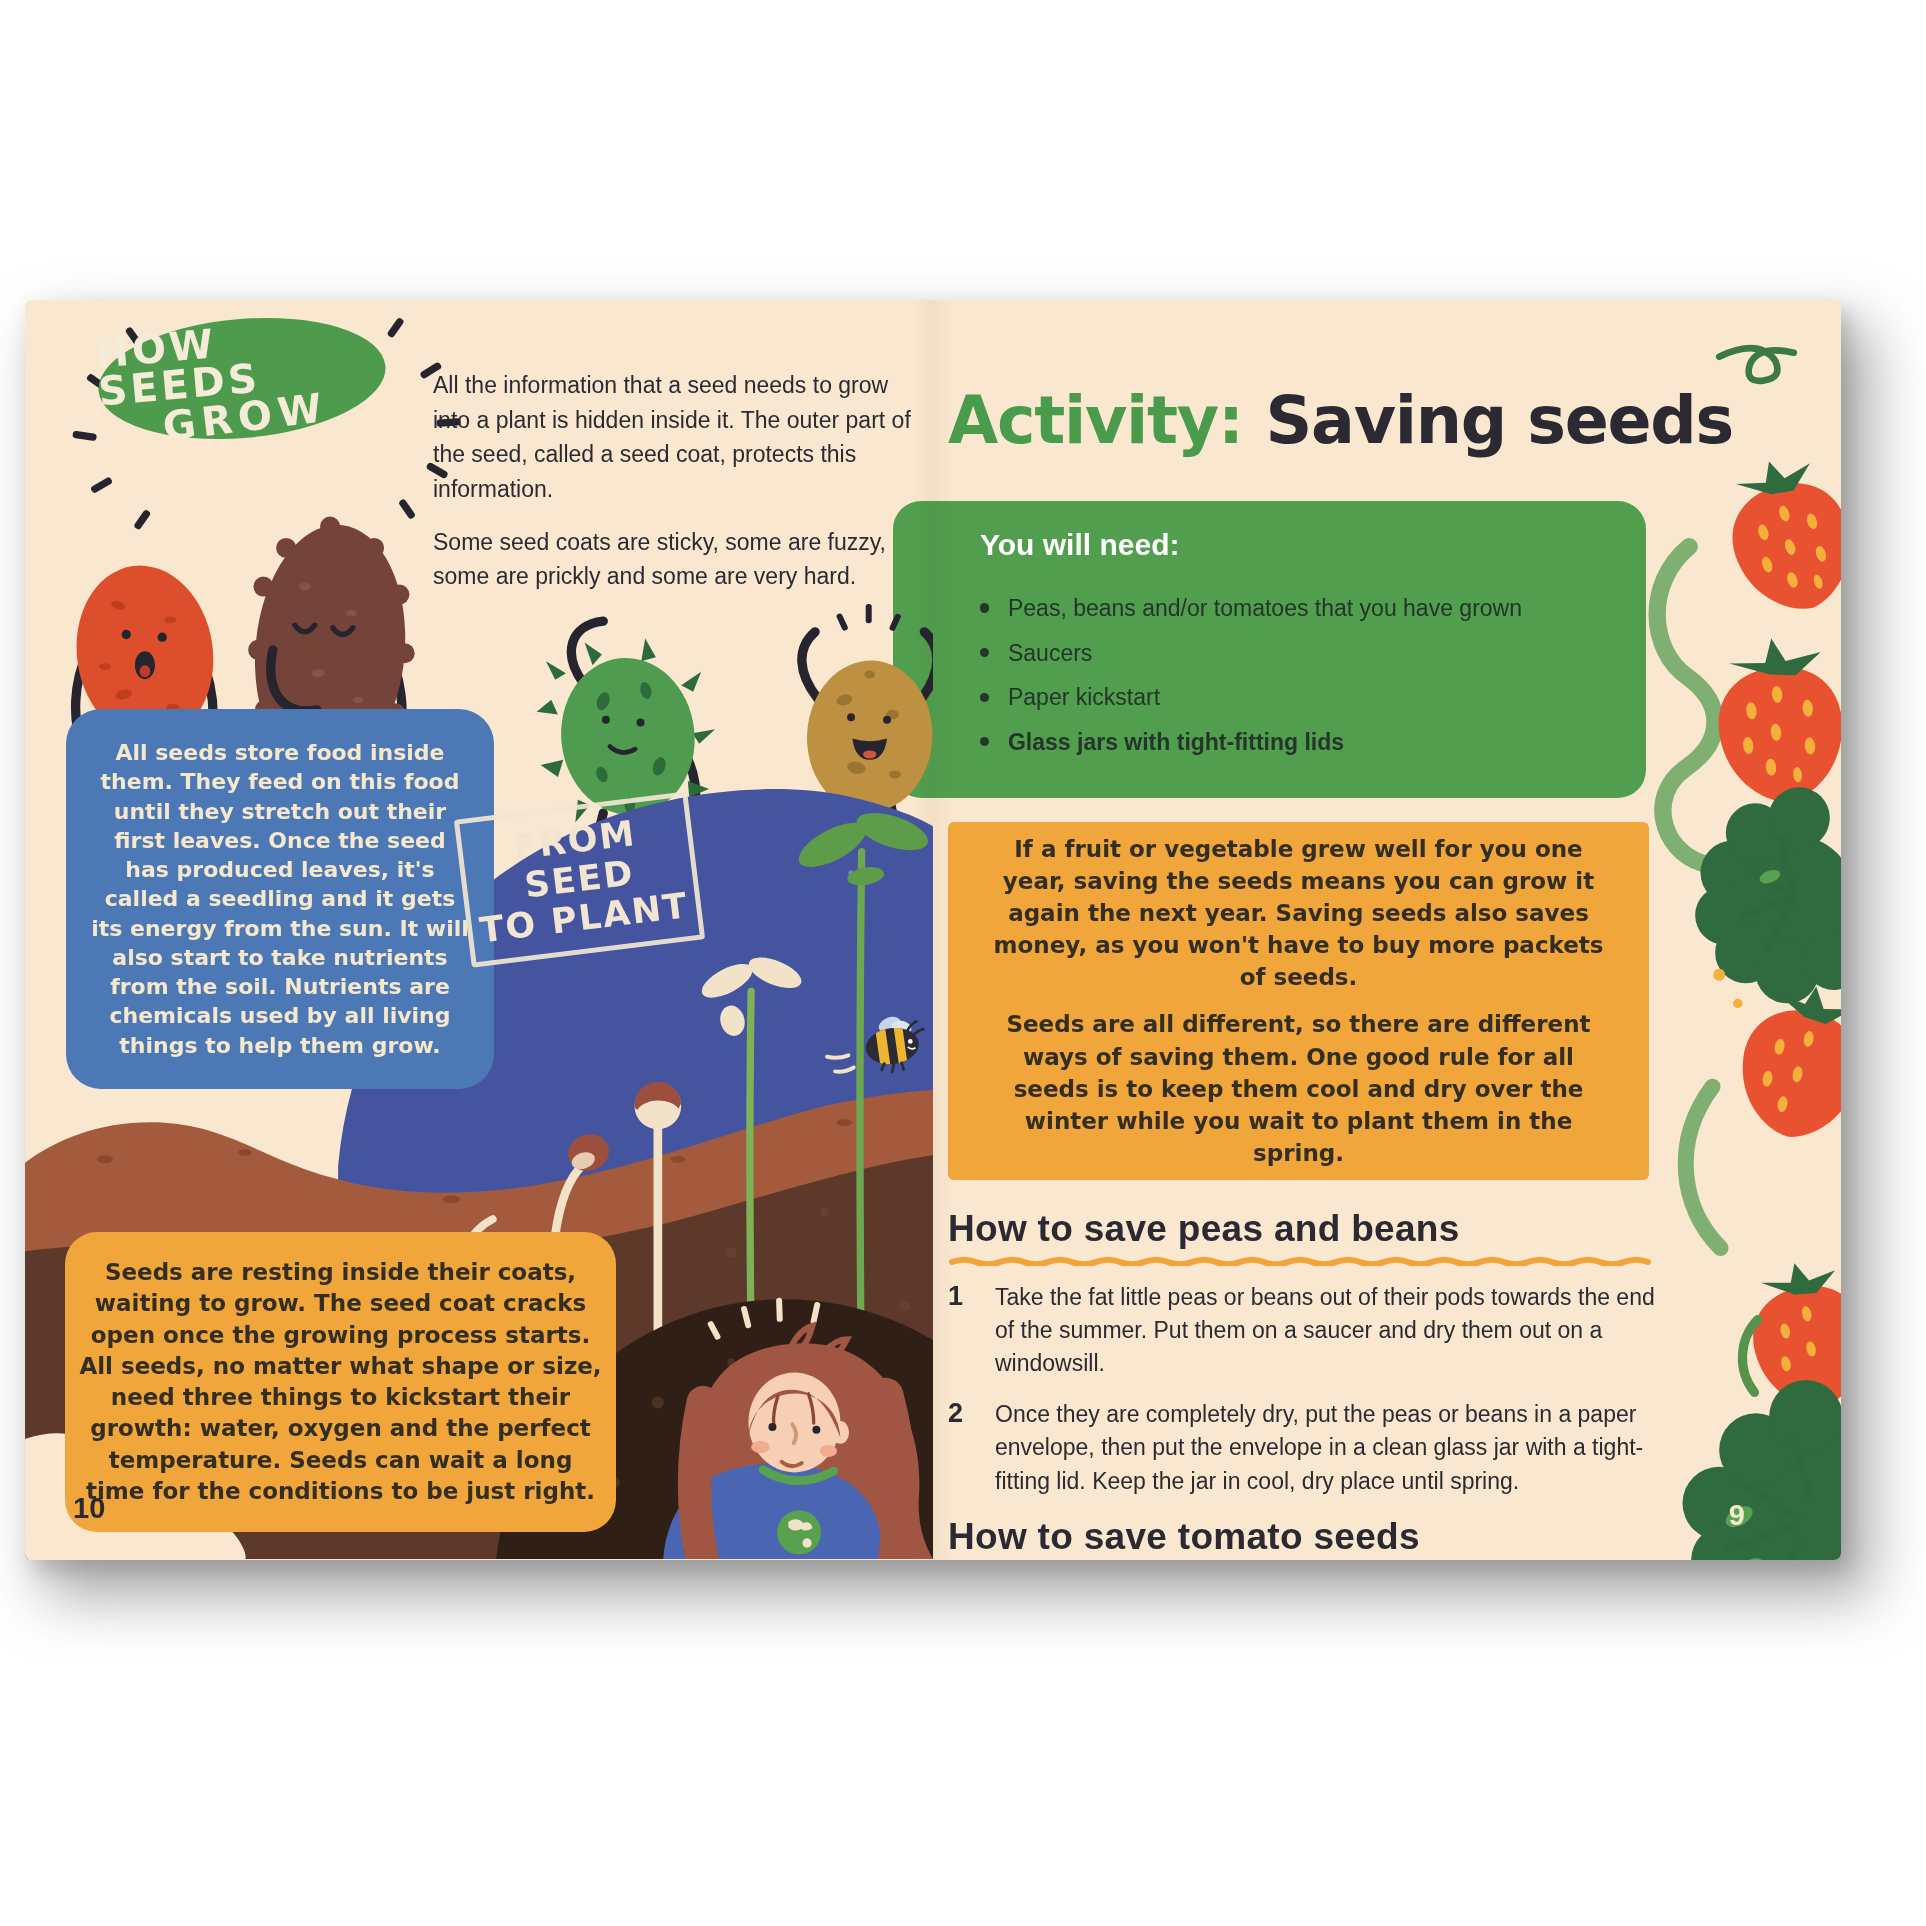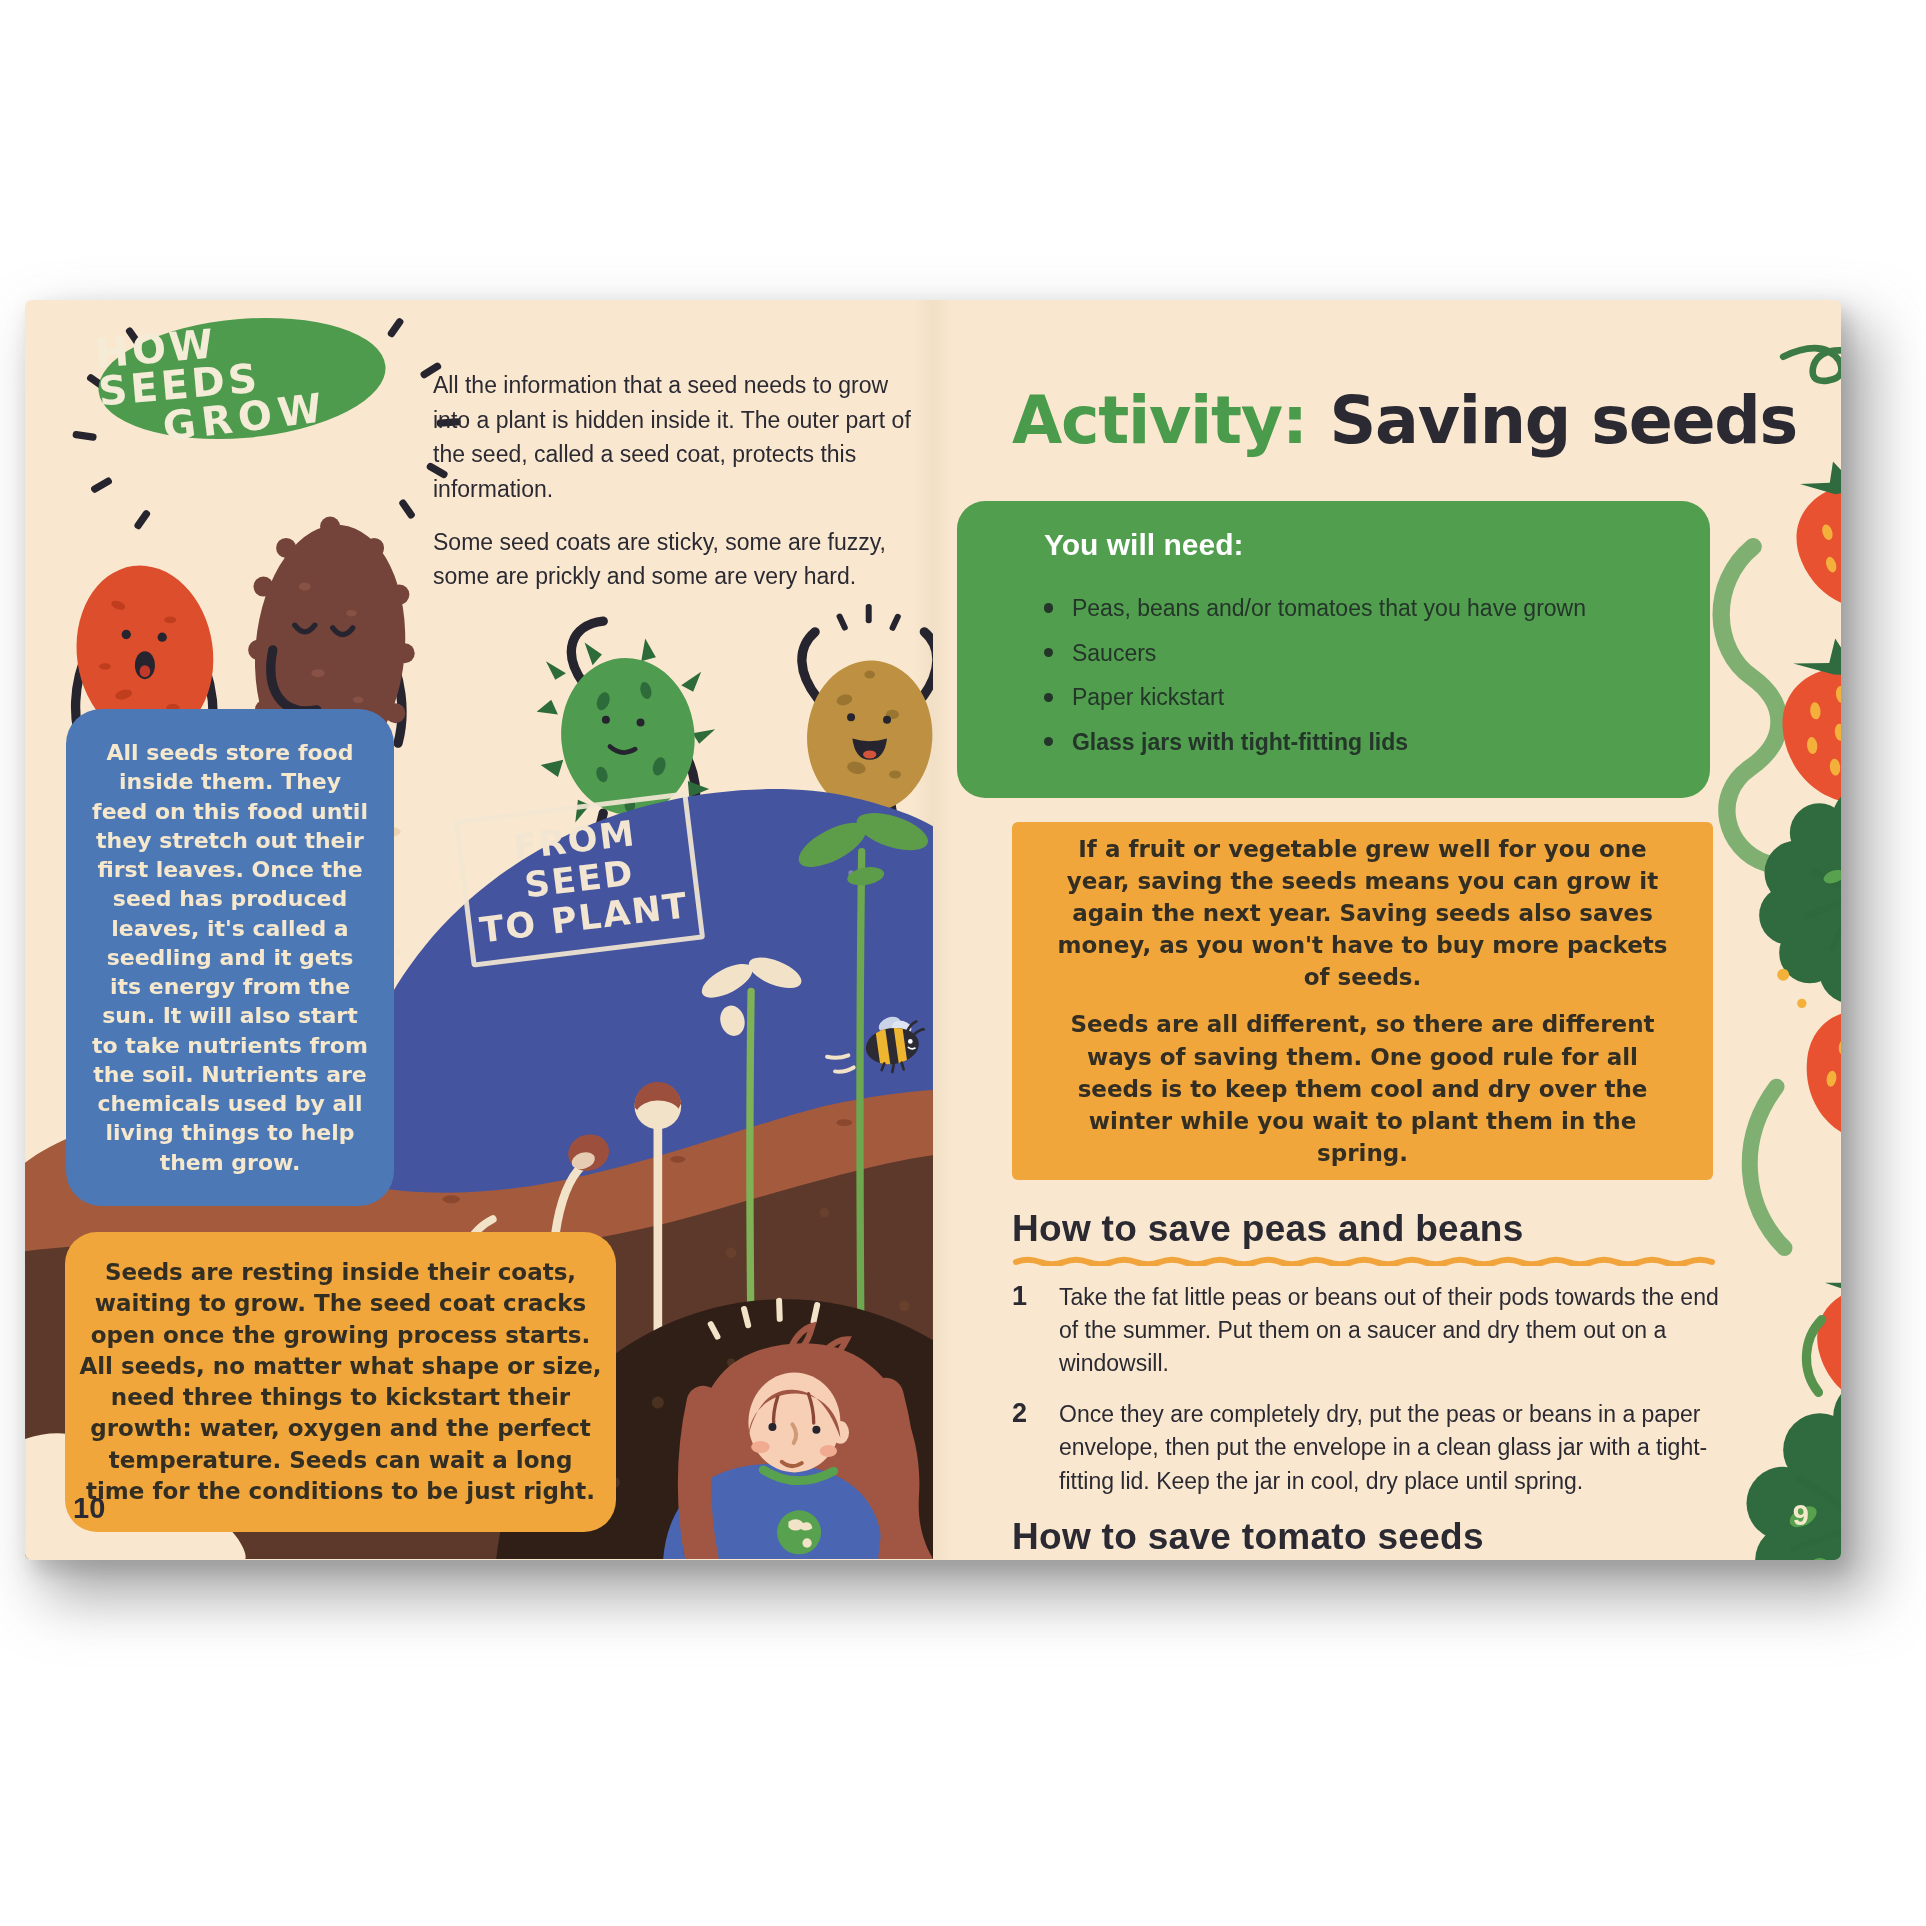--- a/index.html
+++ b/index.html
@@ -5,37 +5,37 @@
   html,body{margin:0;padding:0;background:#ffffff;}
   .canvas{position:relative;width:1926px;height:1926px;background:#ffffff;overflow:hidden;
           font-family:"Liberation Sans", sans-serif;}
   .spread{position:absolute;left:25px;top:300px;width:1816px;height:1260px;background:#f9e8cf;
           border-radius:6.7px;overflow:hidden;
           box-shadow:25px 32px 57px 5.3px rgba(105,105,105,.55), 8px 10.7px 20px rgba(120,120,120,.35);}
   .spread::after{content:"";position:absolute;left:888px;top:0;width:40px;height:100%;
           background:linear-gradient(90deg,rgba(0,0,0,0) 0%,rgba(90,60,30,.05) 50%,rgba(0,0,0,0) 100%);pointer-events:none;}
   .page{position:absolute;top:0;height:1260px;}
   .page-left{left:0;width:908px;}
-  .page-right{left:920px;width:908px;box-sizing:border-box;padding:39px 133px 0 67px;}
+  .page-right{left:856px;width:908px;box-sizing:border-box;padding:39px 133px 0 67px;}
   svg{display:block;}
 
   
   .badge{position:absolute;left:73px;top:18.7px;width:288px;height:119px;background:#4f9b4e;
          border-radius:50%;transform:rotate(-5deg);display:flex;flex-direction:column;
          align-items:center;justify-content:center;z-index:2;}
   .badge div{font-family:"DejaVu Sans",sans-serif;font-weight:700;color:#f5ecd7;font-size:40px;
          line-height:.95;letter-spacing:3.3px;}
   .badge .l2{transform:rotate(-2deg);letter-spacing:6px;}
   .badge-dashes{position:absolute;left:13.3px;top:0;z-index:1;}
   .intro{position:absolute;left:400px;top:60px;width:497px;color:#2b2a33;font-size:23px;line-height:1.5;z-index:2;}
   .intro p{margin:8px;}
   .intro p + p{margin-top:18.7px;}
   .chars{position:absolute;left:0;top:153px;z-index:1;}
   .scene{position:absolute;left:0;top:433px;z-index:1;}
-  .bluebox{position:absolute;left:41px;top:409px;width:328px;box-sizing:border-box;background:#4d78b6;
+  .bluebox{position:absolute;left:41px;top:409px;width:428px;box-sizing:border-box;background:#4d78b6;
          border-radius:35px;padding:29px 23px;z-index:3;text-align:center;color:#f5e8cd;
          font-family:"DejaVu Sans",sans-serif;font-weight:700;font-size:22px;line-height:1.33;}
   .stamp{position:absolute;left:437px;top:505px;width:235px;box-sizing:border-box;z-index:4;
          border:5.3px solid rgba(242,230,210,.92);border-radius:4px;transform:rotate(-7deg);
          padding:10.7px 5.3px;text-align:center;color:#f2e6d2;font-family:"DejaVu Sans",sans-serif;
          font-weight:700;font-size:35px;line-height:1.12;letter-spacing:2px;}
   .ybox-left{position:absolute;left:40px;top:932px;width:551px;box-sizing:border-box;z-index:4;
          background:#f0a63a;border-radius:32px;padding:25px 12px;text-align:center;color:#332e23;
          font-family:"DejaVu Sans",sans-serif;font-weight:700;font-size:23px;line-height:1.36;}
   .pagenum{position:absolute;z-index:6;font-weight:700;font-size:29px;}

